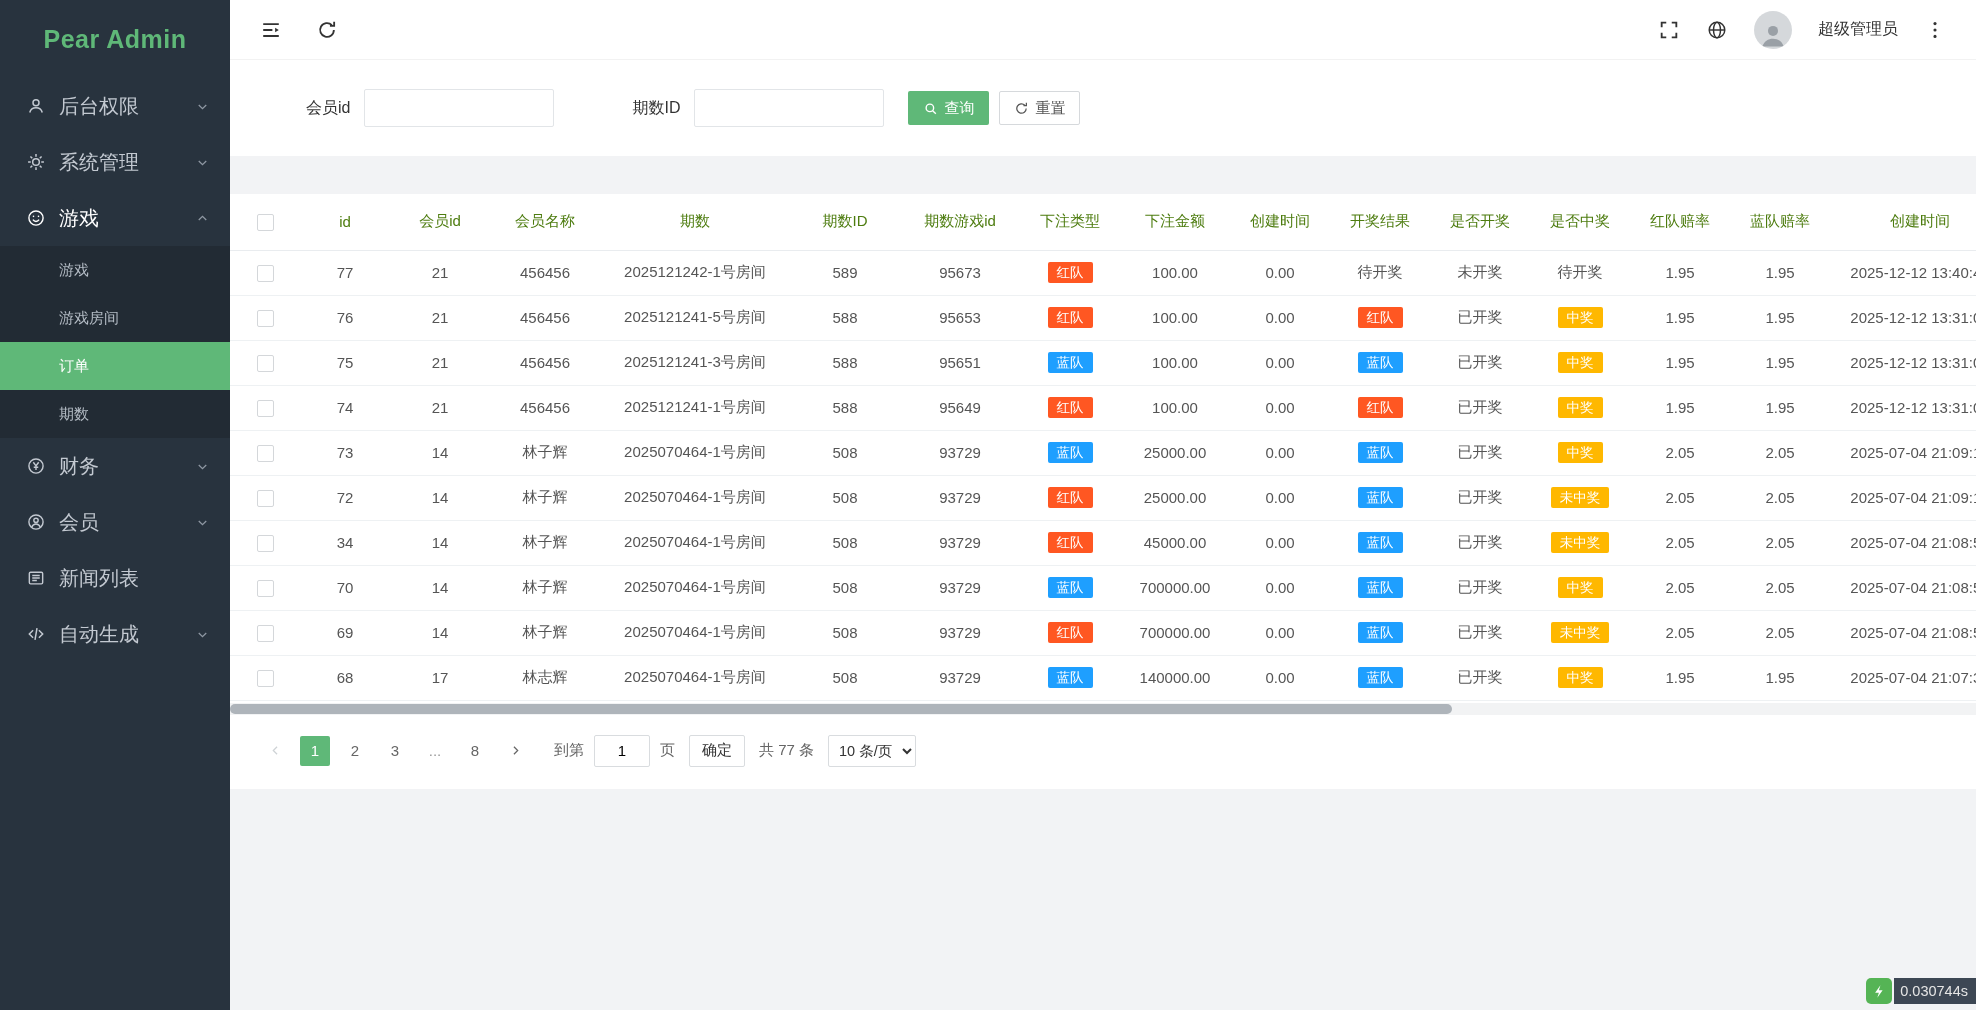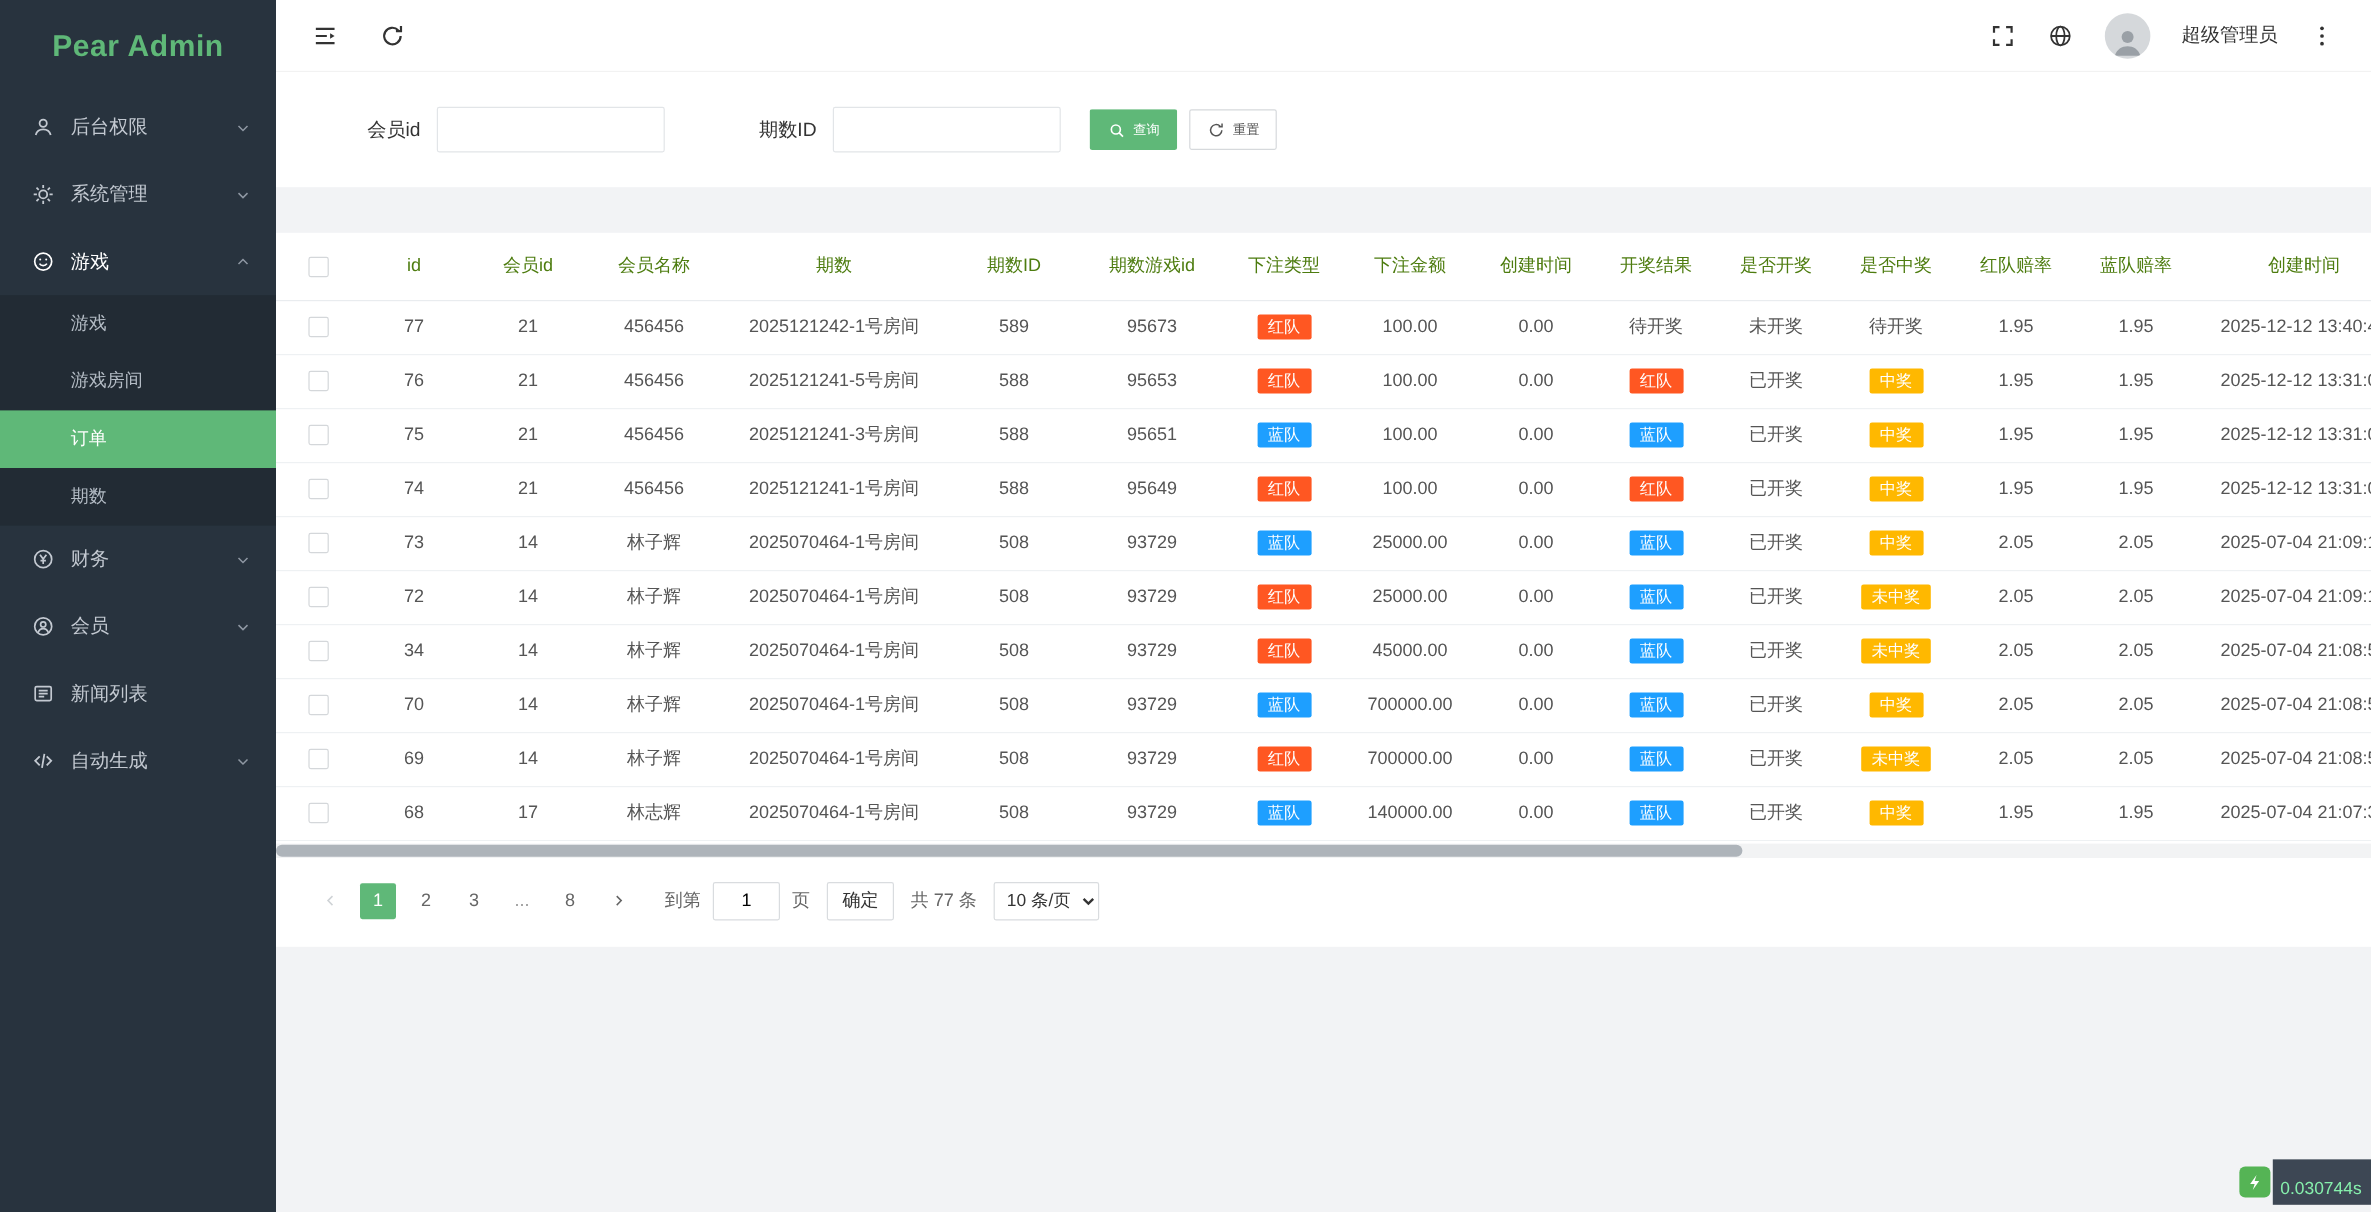--- a/index.html
+++ b/index.html
@@ -2,21 +2,21 @@
 <html><head>
 <meta charset="utf-8">
 <style>
   *{box-sizing:border-box;margin:0;padding:0}
   html,body{width:1976px;height:1010px;overflow:hidden}
   body{font-family:"Liberation Sans","DejaVu Sans",sans-serif;background:#f2f3f5;color:#333;font-size:15px;display:flex}
 
   
   .sidebar{width:230px;min-width:230px;height:100%;background:#28333e;color:#c3c9d1;overflow:hidden}
   .logo{height:78px;display:flex;align-items:center;justify-content:center;color:#5fb878;font-size:25px;font-weight:bold;letter-spacing:.5px}
-  .menu-item{height:56px;display:flex;align-items:center;padding:0 20px 0 26px;font-size:16px;cursor:pointer;white-space:nowrap}
+  .menu-item{height:56px;display:flex;align-items:center;padding:0 20px 0 26px;font-size:20px;cursor:pointer;white-space:nowrap}
   .menu-item.expanded{color:#fff}
   .mi-icon{width:20px;height:20px;margin-right:13px;display:inline-flex;flex-shrink:0}
   .mi-icon svg{width:100%;height:100%}
   .mi-chev{margin-left:auto;width:15px;height:15px;color:#8f98a3;display:inline-flex}
   .mi-chev svg{width:100%;height:100%}
   .mi-chev.up svg{transform:rotate(180deg)}
   .submenu{background:#222b34}
   .submenu-item{height:48px;line-height:48px;padding-left:59px;font-size:15px;color:#b4bcc5;cursor:pointer;white-space:nowrap}
   .submenu-item.active{background:#5fb878;color:#fff}
 
@@ -32,21 +32,21 @@
   .avatar svg{width:30px;height:30px}
   .admin-name{font-size:16px;color:#333}
 
   
   .content{flex:1;overflow:hidden;display:flex;flex-direction:column}
   .search-card{background:#fff;padding:29px 0 29px 76px;display:flex;align-items:center;flex-shrink:0}
   .f-group{display:flex;align-items:center;margin-right:78px}
   .f-group.g2{margin-right:24px}
   .f-label{font-size:16px;color:#333;margin-right:14px;white-space:nowrap}
   .f-input{width:190px;height:38px;border:1px solid #e2e5e8;border-radius:2px;padding:0 10px;font-size:15px;outline:none;background:#fff}
-  .btn{height:34px;display:inline-flex;align-items:center;border-radius:2px;font-size:11px;cursor:pointer;padding:0 14px;border:1px solid transparent;white-space:nowrap}
+  .btn{height:34px;display:inline-flex;align-items:center;border-radius:2px;font-size:15px;cursor:pointer;padding:0 14px;border:1px solid transparent;white-space:nowrap}
   .btn-ic{width:15px;height:15px;margin-right:6px;display:inline-flex}
   .btn-ic svg{width:100%;height:100%}
   .btn-primary{background:#5fb878;color:#fff;margin-right:10px}
   .btn-default{background:#fff;color:#555;border-color:#d6d9dc}
   .gap{height:38px;flex-shrink:0}
 
   
   .table-card{background:#fff;flex-shrink:0;padding-bottom:14px}
   .table-wrap{width:100%;overflow:hidden}
   table{border-collapse:collapse;table-layout:fixed;width:1780px}
@@ -72,21 +72,21 @@
   .goto-label{margin-left:14px;white-space:nowrap}
   .goto-input{width:56px;height:32px;border:1px solid #d9dcdf;border-radius:2px;text-align:center;font-size:15px;margin:0 10px;outline:none}
   .confirm-btn{height:32px;padding:0 12px;border:1px solid #d9dcdf;background:#fff;border-radius:2px;font-size:15px;margin:0 14px;cursor:pointer;color:#333}
   .total{margin-right:14px;white-space:nowrap}
   .size-select{height:32px;border:1px solid #d9dcdf;border-radius:2px;background:#fff;font-size:14.5px;padding:0 6px;outline:none;color:#333}
 
   
   .perf{position:fixed;right:0;bottom:6px;display:flex;align-items:center;z-index:10}
   .perf-icon{width:26px;height:26px;background:#55b455;border-radius:5px;display:flex;align-items:center;justify-content:center;margin-right:2px}
   .perf-icon svg{width:15px;height:15px}
-  .perf-time{background:#3d4754;color:#86efac;font-size:14.5px;padding:17px 8px 5px 6px}
+  .perf-time{background:#3d4754;color:#e5e5e5;font-size:14.5px;padding:5px 8px 5px 6px}
 </style>
 </head>
 <body>
 
 <aside class="sidebar">
   <div class="logo">Pear Admin</div>
   <nav id="menu">
       <div class="menu-item">
         <span class="mi-icon">
           <svg viewBox="0 0 24 24" fill="none" stroke="currentColor" stroke-width="1.8">

